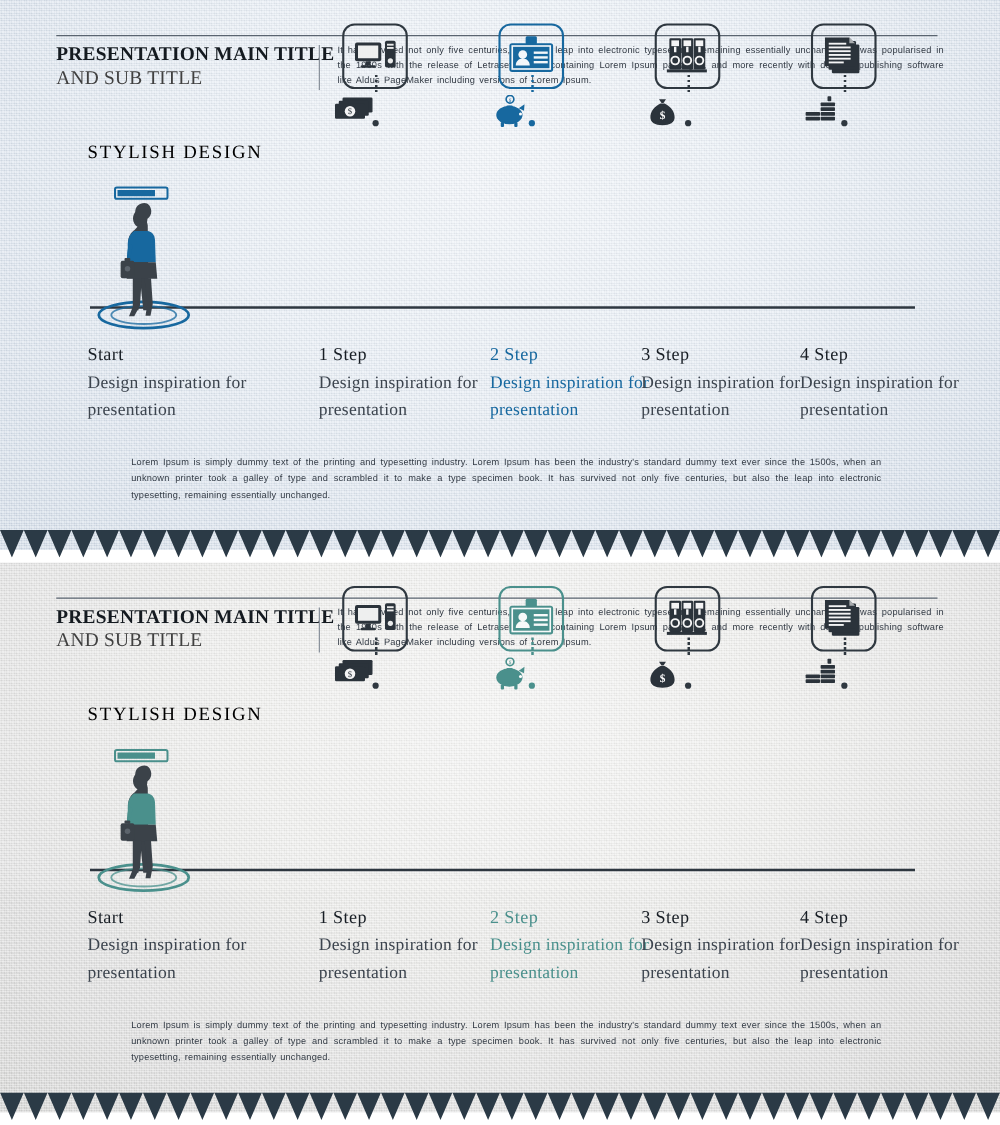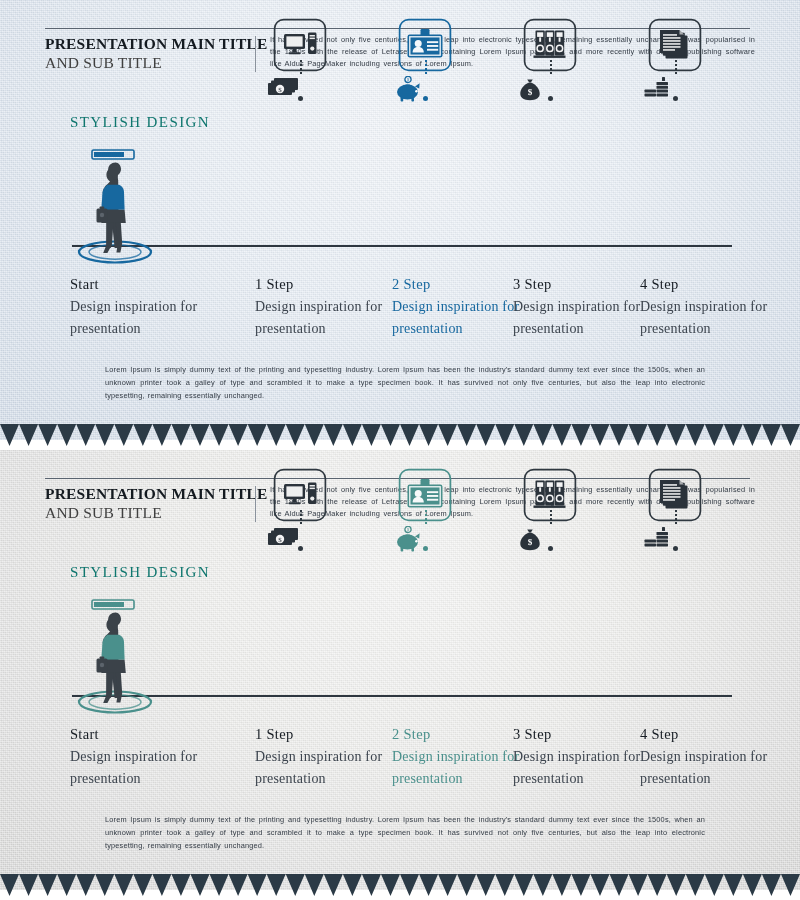--- a/index.html
+++ b/index.html
@@ -68,21 +68,21 @@
     flex: 1; font-size: 7.4px; line-height: 1.62; color: #333b45;
     text-align: justify; font-family: "Liberation Sans", sans-serif;
     letter-spacing: .15px; word-spacing: 1.1px;
   }
   .hdr-para p { margin: 0; }
 
   
   .sect-title {
     position: absolute; left: 70px; top: 114px;
     font-family: "Liberation Serif", serif;
-    font-size: 15px; letter-spacing: 1.4px; color: #0f766e; text-align: right;
+    font-size: 15px; letter-spacing: 1.4px; color: #000000; text-align: right;
   }
 
   
   .timeline { position: absolute; left: 0; top: 0; width: 800px; height: 330px; }
   .tl-line {
     position: absolute; left: 72px; top: 245px; width: 660px; height: 2px;
     background: #2e3740;
   }
 
   

